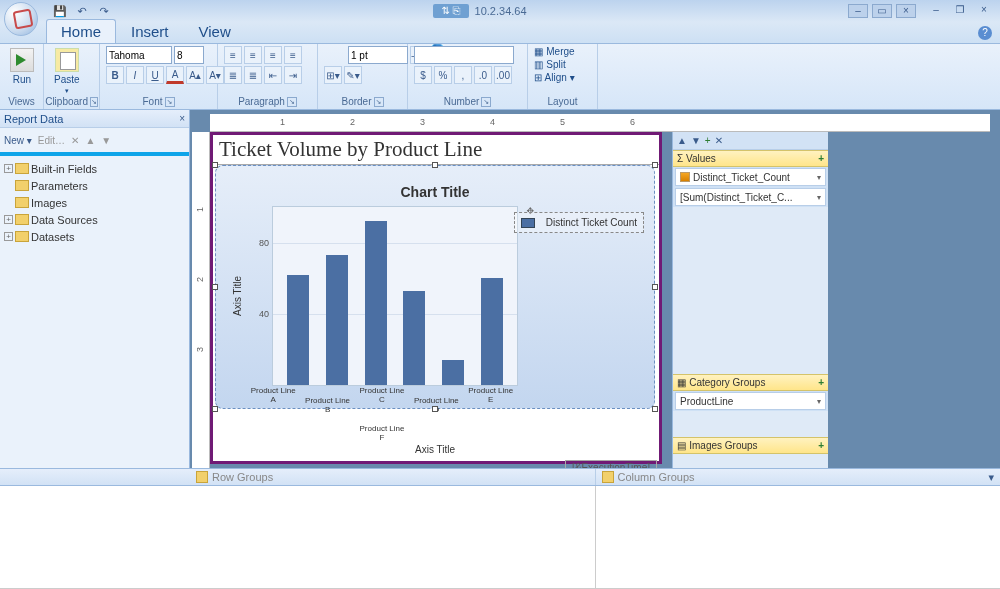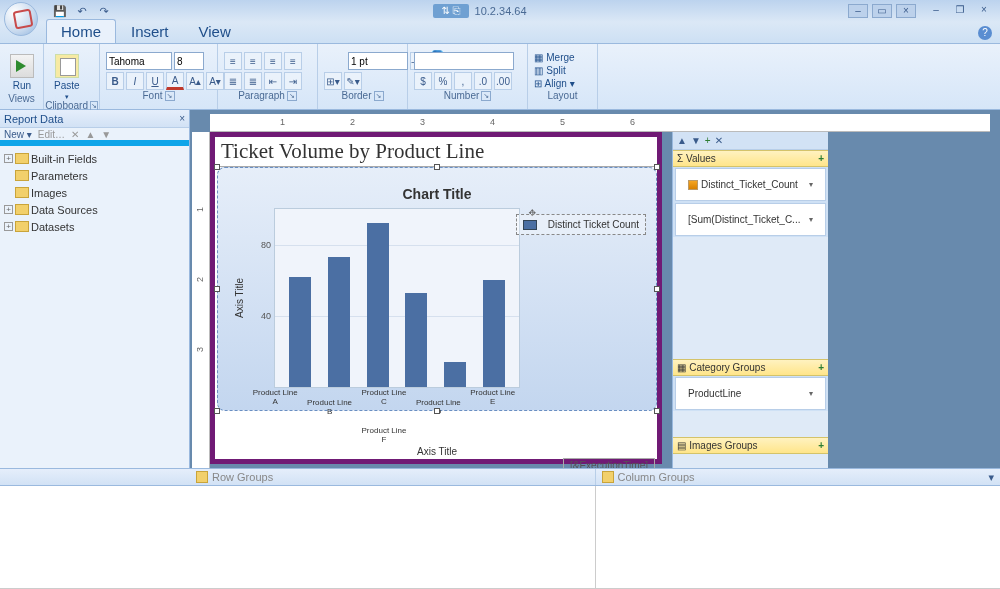--- a/index.html
+++ b/index.html
@@ -17,54 +17,54 @@
 .win-btn { width: 20px; height: 14px; background: #bcd1eb; border: 1px solid #8ba9ce; color: #3a5b8b; text-align: center; line-height: 12px; font-size: 10px; }
 
 
 .tabs { height: 22px; background: linear-gradient(#dbe8f6, #cde0f4); display: flex; align-items: flex-end; padding-left: 46px; border-bottom: 1px solid #9ab9de; }
 .tab { padding: 3px 14px; font-size: 15px; color: #1f4e8a; border: 1px solid transparent; border-bottom: none; }
 .tab.active { background: #e9f1fb; border-color: #9ab9de; border-top-left-radius: 3px; border-top-right-radius: 3px; }
 .help-icon { margin-left: auto; margin-right: 8px; width: 14px; height: 14px; border-radius: 50%; background: #5a8dd1; color: #fff; text-align: center; line-height: 14px; font-size: 10px; align-self: center; }
 
 
 .ribbon { height: 66px; background: linear-gradient(#e9f1fb, #d6e6f8); border-bottom: 1px solid #9ab9de; display: flex; }
-.rgroup { border-right: 1px solid #b8cee8; padding: 8px 6px; display: flex; flex-direction: column; justify-content: space-between; }
+.rgroup { border-right: 1px solid #b8cee8; padding: 2px 6px; display: flex; flex-direction: column; justify-content: space-between; }
 .rgroup-body { display: flex; gap: 4px; align-items: flex-start; height: 48px; }
 .rgroup-label { text-align: center; font-size: 10px; color: #4a6a94; display: flex; align-items: center; justify-content: center; gap: 2px; }
 .rgroup-label .corner { width: 10px; height: 10px; border: 1px solid #8ba9ce; font-size: 7px; line-height: 8px; color: #4a6a94; }
 .big-btn { display: flex; flex-direction: column; align-items: center; gap: 2px; padding: 2px 4px; font-size: 10px; color: #1f4e8a; }
 .big-btn .icon { width: 24px; height: 24px; }
 .icon-run { background: linear-gradient(#f3f3f3, #dcdcdc); border: 1px solid #bbb; position: relative; }
 .icon-run::after { content: ""; position: absolute; left: 5px; top: 5px; border-left: 10px solid #2e8b2e; border-top: 6px solid transparent; border-bottom: 6px solid transparent; }
 .icon-paste { background: #f7eaa3; border: 1px solid #cda; position: relative; }
 .icon-paste::after { content: ""; position: absolute; left: 4px; top: 3px; width: 14px; height: 16px; background: #fff; border: 1px solid #999; }
 .sel { height: 18px; border: 1px solid #8ba9ce; background: #fff; font-size: 10px; padding: 0 2px; }
 .mini-row { display: flex; gap: 2px; }
 .mini { width: 18px; height: 18px; border: 1px solid #b8cee8; background: #eaf2fb; color: #3a5b8b; font-size: 10px; display: flex; align-items: center; justify-content: center; }
 .stack { display: flex; flex-direction: column; gap: 2px; }
 
 
 .main { display: flex; height: 358px; }
 .leftpane { width: 190px; background: #eaf2fb; border-right: 1px solid #9ab9de; display: flex; flex-direction: column; }
 .pane-header { height: 18px; background: linear-gradient(#e5eefb, #d2e2f5); border-bottom: 1px solid #b8cee8; padding: 0 4px; display: flex; align-items: center; font-size: 11px; color: #1f4e8a; }
 .pane-header .x { margin-left: auto; color: #3a5b8b; font-size: 10px; }
-.pane-toolbar { height: 18px; border-bottom: 6px solid #0ea5e9; display: flex; align-items: center; gap: 6px; padding: 0 4px; font-size: 10px; color: #3a5b8b; }
+.pane-toolbar { height: 28px; border-bottom: 4px solid #0ea5e9; display: flex; align-items: center; gap: 6px; padding: 0 4px; font-size: 10px; color: #3a5b8b; }
 .pane-toolbar .grey { color: #999; }
 .tree { padding: 4px; font-size: 11px; }
 .tree-item { display: flex; align-items: center; gap: 2px; height: 17px; }
 .exp { width: 9px; height: 9px; border: 1px solid #999; font-size: 8px; line-height: 8px; text-align: center; color: #666; }
 .folder { width: 14px; height: 11px; background: #f2d06b; border: 1px solid #c9a43a; }
 
 .canvas-wrap { flex: 1; background: #688aad; display: flex; flex-direction: column; }
 .ruler-h { height: 18px; background: #fff; border-bottom: 1px solid #bbb; margin-left: 20px; margin-right: 10px; margin-top: 4px; position: relative; font-size: 9px; color: #666; }
 .ruler-h span { position: absolute; top: 3px; }
 .canvas-body { flex: 1; display: flex; overflow: hidden; }
 .ruler-v { width: 18px; background: #fff; border-right: 1px solid #bbb; margin-left: 2px; font-size: 9px; color: #666; position: relative; }
 .ruler-v span { position: absolute; left: 3px; transform: rotate(-90deg); transform-origin: left top; }
-.surface { flex: 1; background: #fff; margin: 0 10px 4px 0; border: 5px solid #701a75; position: relative; }
+.surface { flex: 1; background: #fff; margin: 0 10px 4px 0; border: 3px solid #701a75; position: relative; }
 .report-title { position: absolute; left: 0; top: 0; width: 100%; border-bottom: 1px solid #aaa; font-family: Georgia, serif; font-size: 21px; padding: 2px 6px; }
 .chart-sel { position: absolute; left: 2px; top: 30px; width: 440px; height: 244px; border: 1px dashed #6a8fc2; background: linear-gradient(#e6eef9, #c3d6ef); border-radius: 8px; padding: 16px; }
 .handle { width: 6px; height: 6px; background: #fff; border: 1px solid #555; position: absolute; }
 .chart-title { text-align: center; font-weight: bold; font-size: 14px; margin: 2px 0 6px; }
 .chart-row { display: flex; height: 180px; }
 .y-title { writing-mode: vertical-rl; transform: rotate(180deg); font-size: 10px; text-align: center; width: 14px; }
 .plot { flex: 1; background: #f0f4fb; border: 1px solid #bcd; position: relative; margin-right: 8px; }
 .ygrid { position: absolute; left: 0; right: 0; border-top: 1px solid #d6e0ee; font-size: 9px; color: #555; }
 .ygrid span { position: absolute; left: -24px; top: -6px; width: 20px; text-align: right; }
 .bars { position: absolute; left: 0; right: 0; bottom: 0; top: 0; display: flex; align-items: flex-end; justify-content: space-around; padding: 0 6px; }
@@ -75,21 +75,21 @@
 .legend { position: absolute; top: 46px; right: 10px; border: 1px dashed #888; padding: 4px 6px; font-size: 10px; display: flex; align-items: center; gap: 11px; background: rgba(255,255,255,0.3); }
 .legend .key { width: 14px; height: 10px; background: #4b6fa3; border: 1px solid #345; }
 .legend-handle { position: absolute; top: 40px; right: 120px; font-size: 9px; color: #666; }
 .footer-field { position: absolute; right: 2px; bottom: -14px; border: 1px solid #aaa; padding: 1px 6px; font-size: 10px; color: #555; }
 
 .chartdata { width: 156px; background: #cfe1f5; border-left: 1px solid #9ab9de; display: flex; flex-direction: column; font-size: 10px; }
 .cd-head { background: linear-gradient(#d9e8f8, #c1d7ef); height: 18px; padding: 0 4px; display: flex; align-items: center; font-size: 11px; font-weight: 600; color: #1f4e8a; border-bottom: 1px solid #9ab9de; }
 .cd-tools { height: 18px; background: #d2e2f5; border-bottom: 1px solid #b8cee8; display: flex; align-items: center; gap: 4px; padding: 0 4px; color: #3a5b8b; }
 .cd-section { background: linear-gradient(#fff2c0, #ffe58a); height: 17px; border-top: 1px solid #d4c36a; border-bottom: 1px solid #d4c36a; padding: 0 4px; display: flex; align-items: center; }
 .cd-section .plus { margin-left: auto; color: #2e7d32; font-weight: bold; }
-.cd-item { height: 33px; background: #fff; border: 1px solid #b8cee8; margin: 1px 2px; display: flex; align-items: center; padding: 0 12px; gap: 3px; }
+.cd-item { height: 18px; background: #fff; border: 1px solid #b8cee8; margin: 1px 2px; display: flex; align-items: center; padding: 0 4px; gap: 3px; }
 .cd-item .drop { margin-left: auto; font-size: 8px; color: #666; }
 .cd-blank { flex: 1; background: #dfeaf7; }
 .orange { width: 10px; height: 10px; background: linear-gradient(#f5a623, #d88100); border: 1px solid #b96; }
 
 
 .groupsbar { height: 18px; background: linear-gradient(#e5eefb, #d2e2f5); border-top: 1px solid #9ab9de; border-bottom: 1px solid #9ab9de; display: flex; }
 .groupsbar > div { flex: 1; display: flex; align-items: center; gap: 4px; padding: 0 6px; color: #888; font-size: 11px; }
 .groupsbar > div:first-child { border-right: 1px solid #b8cee8; margin-left: 190px; }
 .gicon { width: 12px; height: 12px; background: #f2d06b; border: 1px solid #c9a43a; }
 .groups-body { height: 103px; background: #fff; border-bottom: 1px solid #ccc; display: flex; }

